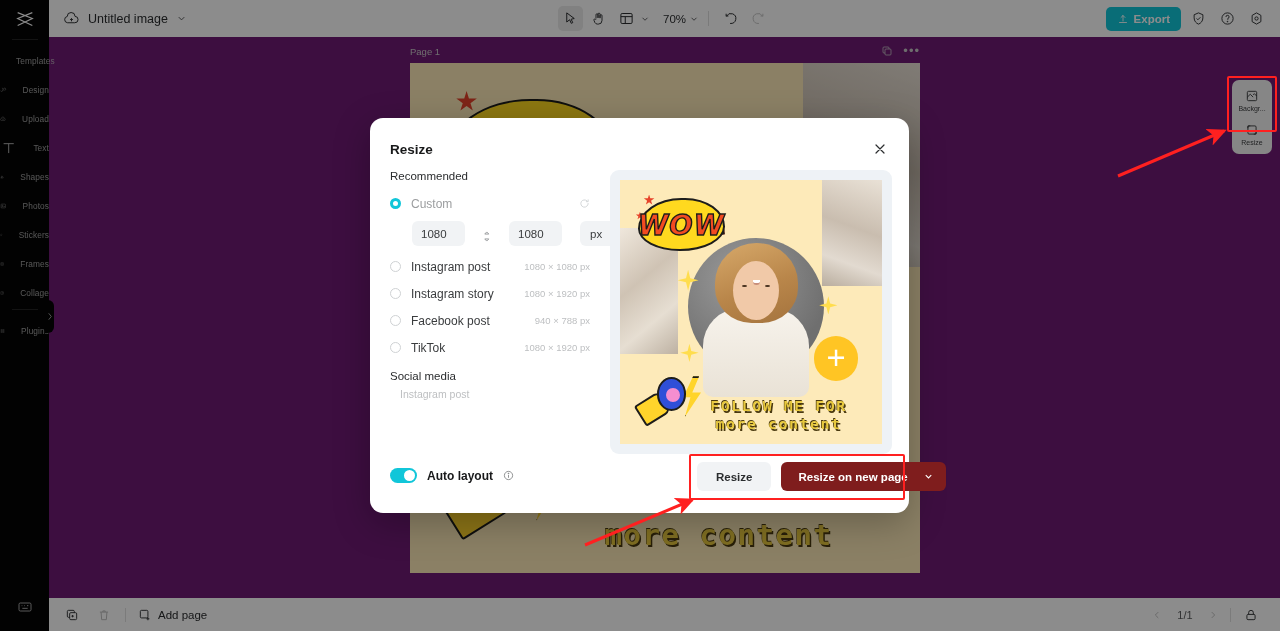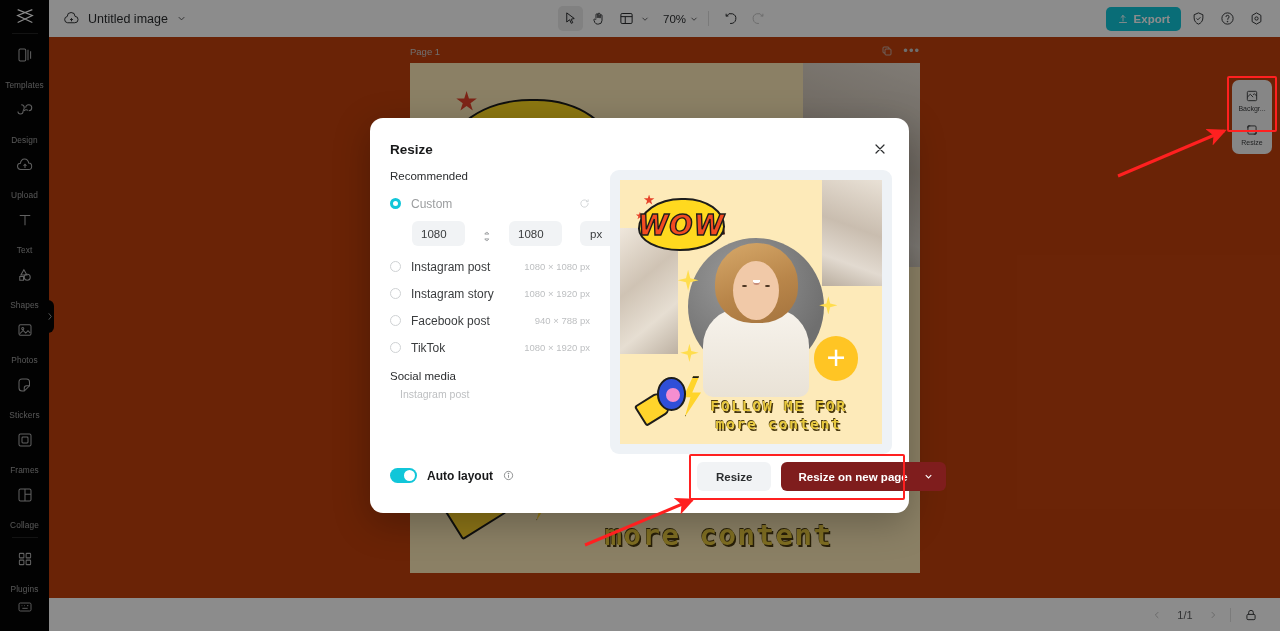--- a/index.html
+++ b/index.html
@@ -14,21 +14,21 @@
   
   .rail {
     position: absolute; left: 0; top: 0; width: 49px; height: 631px;
     background: #050505; z-index: 5;
     display: flex; flex-direction: column; align-items: center;
   }
   .rail-logo { width: 49px; height: 37px; display: flex; align-items: center; justify-content: center; }
   .rail-sep { width: 26px; height: 1px; background: #242424; margin: 2px 0 6px; }
   .rail-items { display: flex; flex-direction: column; align-items: center; width: 49px; }
   .rail-item {
-    width: 49px; padding: 6px 0 5px; display: flex; flex-direction: column;
+    width: 49px; padding: 6px 0 5px; display: flex; flex-direction: row;
     align-items: center; gap: 16px; cursor: pointer;
   }
   .rail-item .ico { width: 18px; height: 18px; display:block; color: #d8d8d8; opacity: .82; }
   .rail-item .lbl { font-size: 8.3px; color: #c9c9c9; opacity: .78; letter-spacing: .1px; }
   .rail-bottom { margin-top: auto; padding-bottom: 12px; }
   .rail-tab {
     position: absolute; left: 45px; top: 300px; width: 9px; height: 33px;
     background: #050505; border-radius: 0 6px 6px 0; z-index: 6;
     display: flex; align-items: center; justify-content: center; cursor: pointer;
   }
@@ -64,21 +64,21 @@
     background: #11c6d9; color: #fff; border-radius: 5px; font-size: 11.5px;
     font-weight: bold; cursor: pointer; border: none;
   }
   .export-btn svg { width: 12px; height: 12px; }
   .tb-ico-btn { width: 24px; height: 24px; display:flex; align-items:center; justify-content:center; cursor:pointer; color:#2c2e30; }
   .tb-ico-btn svg { width: 15px; height: 15px; }
 
   
   .canvas-area {
     position: absolute; left: 49px; top: 37px; width: 1231px; height: 561px;
-    background: #c2410c; overflow: hidden;
+    background: #701a75; overflow: hidden;
   }
   .page-head {
     position: absolute; left: 361px; top: 8px; width: 510px;
     display: flex; align-items: center;
   }
   .page-label { font-size: 9.5px; color: #c9c9c9; }
   .page-head-icons { margin-left: auto; display: flex; align-items: center; gap: 10px; }
   .page-head-icons svg { width: 12px; height: 12px; color: #c7c7c7; }
   .page-dots { font-size: 13px; color: #c7c7c7; line-height: 6px; letter-spacing:1px; }
 
@@ -505,20 +505,42 @@
         <svg viewBox="0 0 24 24" fill="none" stroke="currentColor" stroke-width="1.5">
             <path d="M5 9V5h4M19 15v4h-4"></path>
             <rect x="5" y="5" width="14" height="14" rx="2"></rect>
           </svg>
         <span class="lbl">Resize</span>
       </div>
     </div>
   </div>
 
   <div class="bottombar">
+    <div class="bb-left">
+      <div class="bb-btn">
+        <svg viewBox="0 0 24 24" fill="none" stroke="currentColor" stroke-width="1.6">
+            <rect x="8" y="8" width="12" height="12" rx="2"></rect>
+            <path d="M16 8V6a2 2 0 00-2-2H6a2 2 0 00-2 2v8a2 2 0 002 2h2"></path>
+            <path d="M13 12v4M11 14h4"></path>
+          </svg>
+      </div>
+      <div class="bb-btn dim">
+        <svg viewBox="0 0 24 24" fill="none" stroke="currentColor" stroke-width="1.6">
+            <path d="M5 7h14M10 7V5h4v2M7 7l1 13h8l1-13"></path>
+          </svg>
+      </div>
+      <div class="bb-div"></div>
+      <div class="bb-add">
+        <svg viewBox="0 0 24 24" fill="none" stroke="currentColor" stroke-width="1.6">
+            <rect x="4" y="4" width="13" height="13" rx="2"></rect>
+            <path d="M17 16v5M14.5 18.5h5"></path>
+          </svg>
+        <span>Add page</span>
+      </div>
+    </div>
     <div class="bb-right">
       <div class="bb-nav">
         <svg viewBox="0 0 24 24" fill="none" stroke="currentColor" stroke-width="2.2">
             <path d="M15 5l-7 7 7 7"></path>
           </svg>
       </div>
       <span class="bb-page">1/1</span>
       <div class="bb-nav">
         <svg viewBox="0 0 24 24" fill="none" stroke="currentColor" stroke-width="2.2">
             <path d="M9 5l7 7-7 7"></path>

